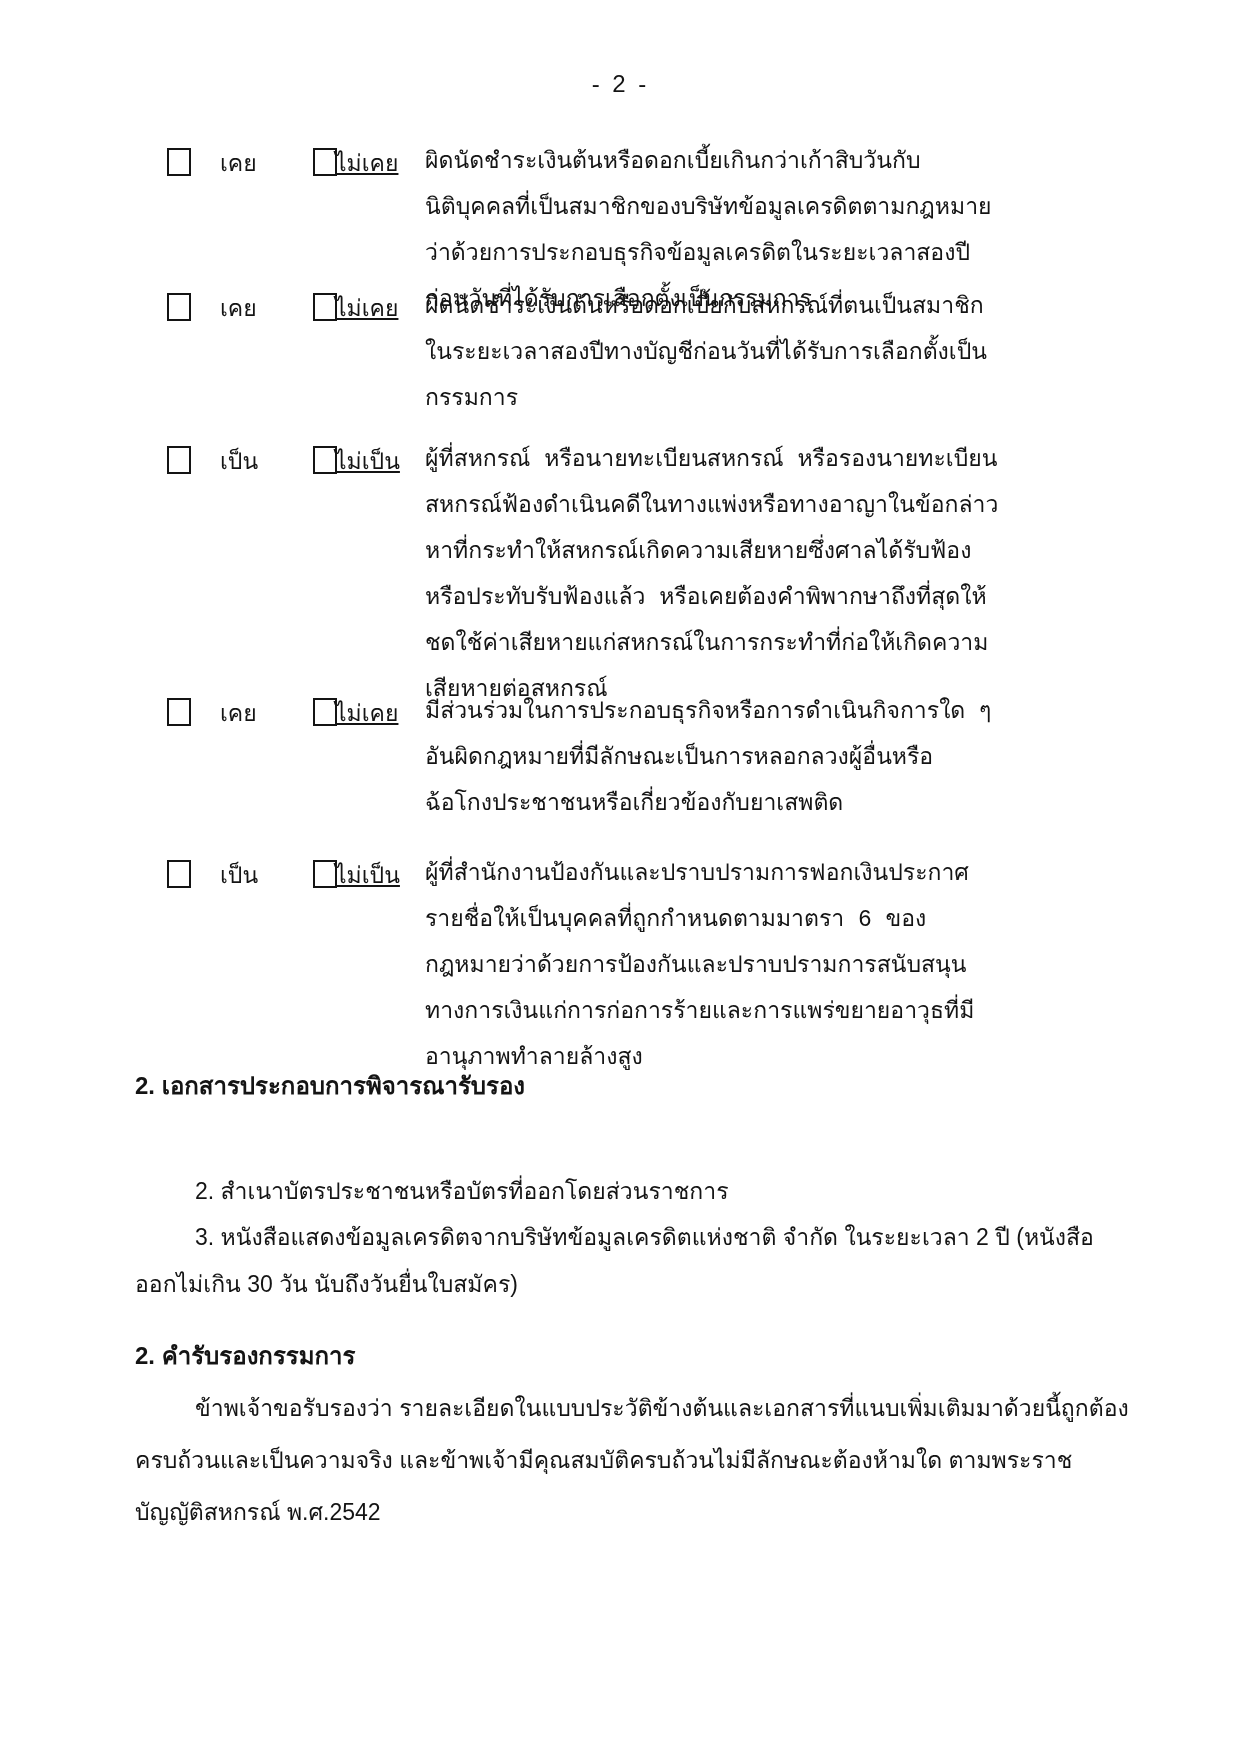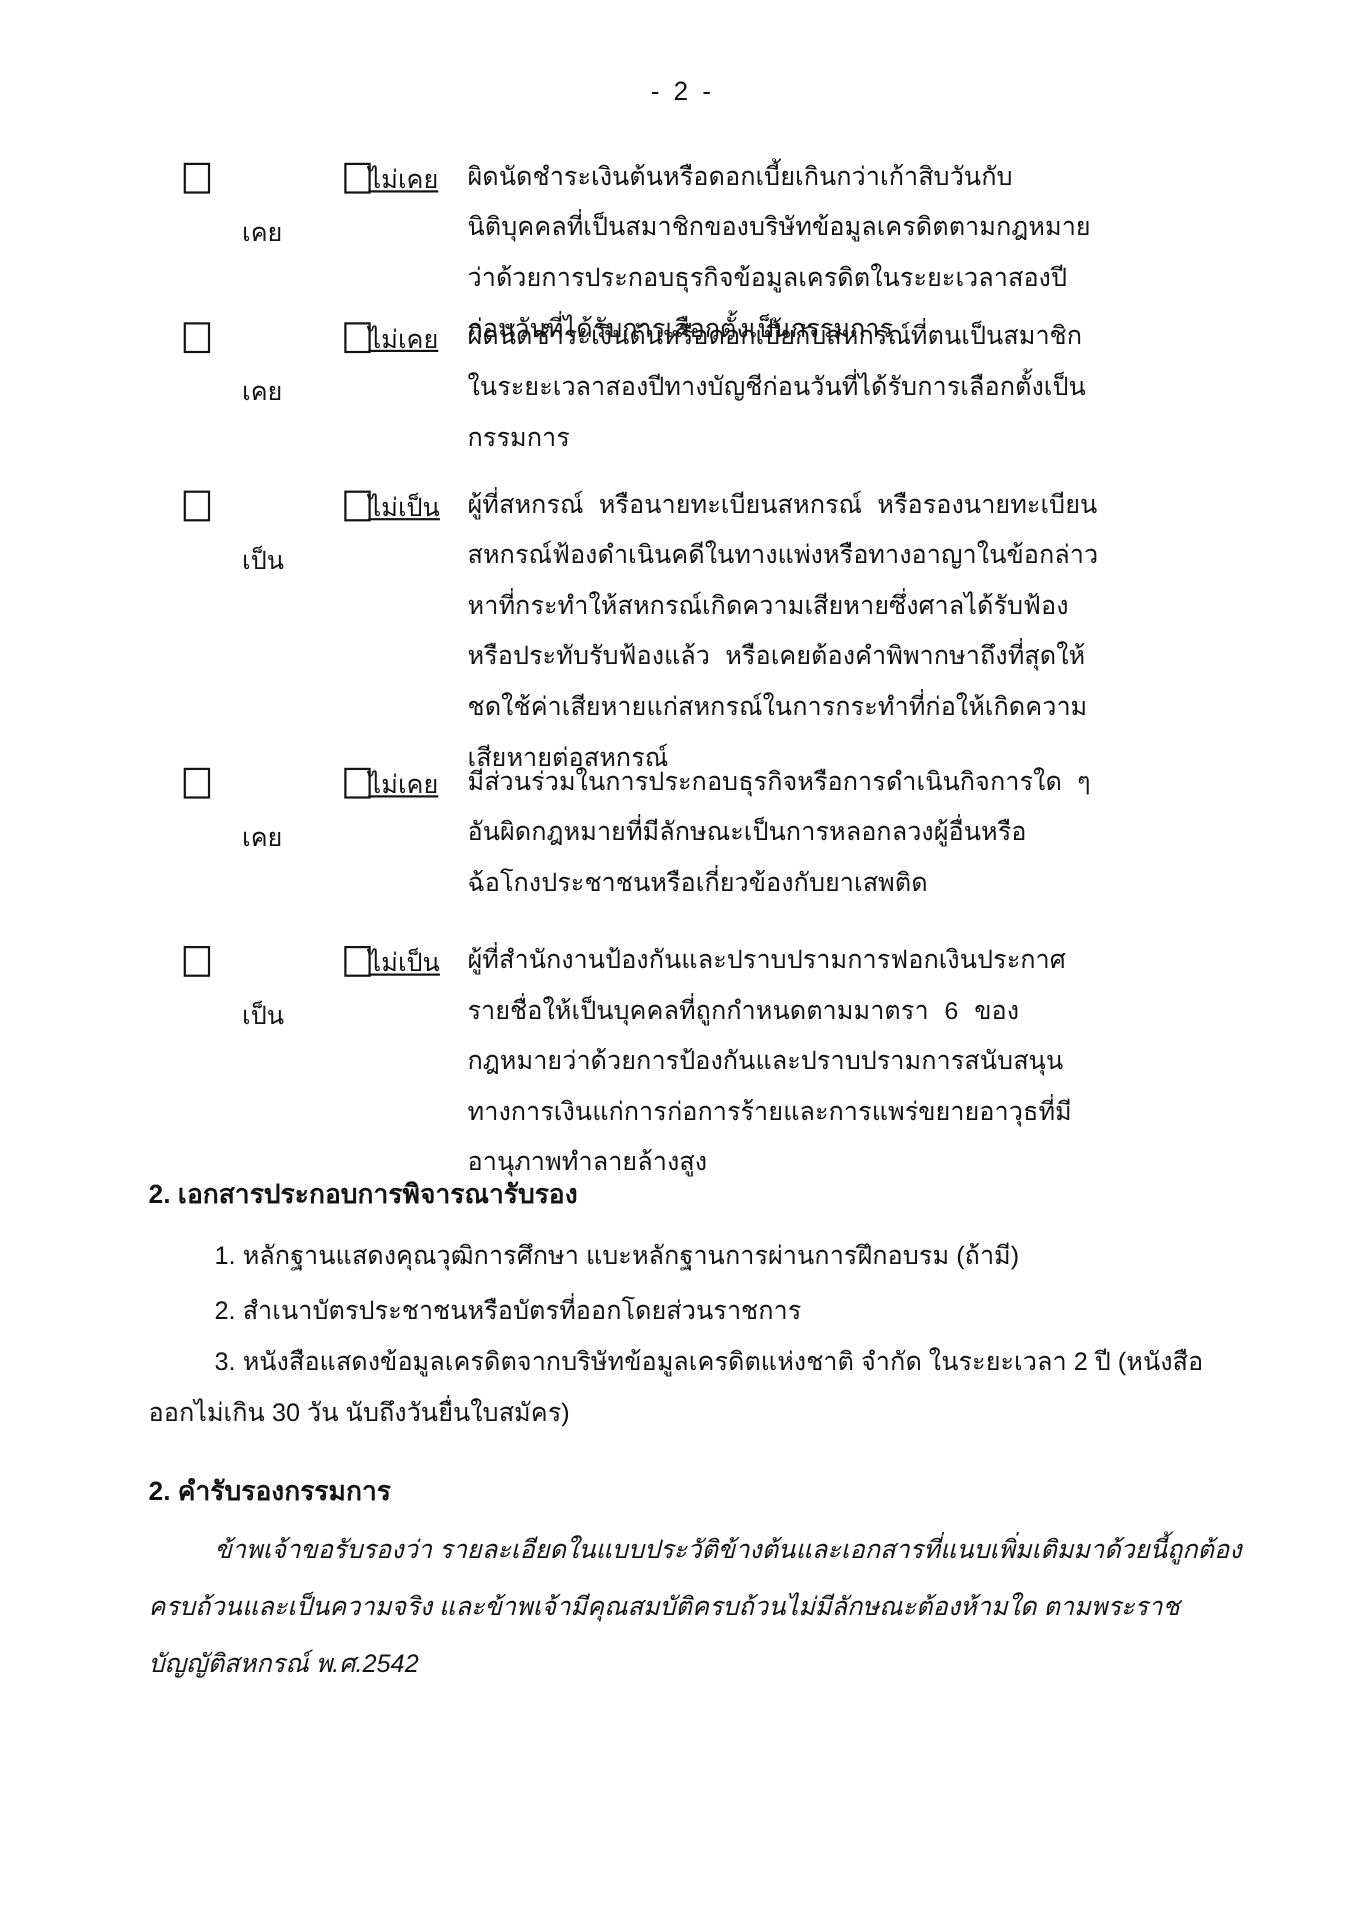--- a/index.html
+++ b/index.html
@@ -23,21 +23,21 @@
     border:2.5px solid #141414;
     background:#ffffff;
     box-sizing:border-box;
   }
   .cb.c1 { left:167px; }
   .cb.c2 { left:313px; }
   .lbl {
     position:absolute; top:1px;
     font-size:23px; line-height:28px; white-space:nowrap;
   }
-  .lbl.l1 { left:220px;margin-top:48px; }
+  .lbl.l1 { left:220px; }
   .lbl.l2 { left:335px;text-decoration:underline; }
   .desc {
     position:absolute; left:425px; top:-9px;
     width:575px;
     font-size:23px; line-height:46px;
     text-align:left;
     font-family:Liberation Mono, monospace;
   }
   .secheading {
     position:absolute; left:135px;
@@ -47,21 +47,20 @@
     position:absolute; left:135px;
     width:1000px;
     font-size:23px; line-height:47px;
     text-indent:60px;
   }
   .certpara {
     position:absolute; left:135px;
     width:1000px;
     font-size:23px; line-height:52px;
     text-indent:60px;
-    font-style:italic;
   }
 </style>
 </head>
 <body>
 
 <div class="page">
 
   <div class="pageno">- 2 -</div>
 
   <div class="cbrow" style="top:148px">
@@ -98,20 +97,19 @@
 
   <div class="cbrow" style="top:860px">
     <span class="cb c1"></span>
     <span class="lbl l1">เป็น</span>
     <span class="cb c2"></span>
     <span class="lbl l2">ไม่เป็น</span>
     <div class="desc">ผู้ที่สำนักงานป้องกันและปราบปรามการฟอกเงินประกาศรายชื่อให้เป็นบุคคลที่ถูกกำหนดตามมาตรา 6 ของกฎหมายว่าด้วยการป้องกันและปราบปรามการสนับสนุนทางการเงินแก่การก่อการร้ายและการแพร่ขยายอาวุธที่มีอานุภาพทำลายล้างสูง</div>
   </div>
 
   <div class="secheading" style="top:1066px">2. เอกสารประกอบการพิจารณารับรอง</div>
-  <div class="docitem" style="top:1118px">1. หลักฐานแสดงคุณวุฒิการศึกษา แบะหลักฐานการผ่านการฝึกอบรม (ถ้ามี)</div>
   <div class="docitem" style="top:1168px">2. สำเนาบัตรประชาชนหรือบัตรที่ออกโดยส่วนราชการ</div>
   <div class="docitem" style="top:1214px">3. หนังสือแสดงข้อมูลเครดิตจากบริษัทข้อมูลเครดิตแห่งชาติ จำกัด ในระยะเวลา 2 ปี (หนังสือออกไม่เกิน 30 วัน นับถึงวันยื่นใบสมัคร)</div>
 
   <div class="secheading" style="top:1336px">2. คำรับรองกรรมการ</div>
   <div class="certpara" style="top:1382px">ข้าพเจ้าขอรับรองว่า รายละเอียดในแบบประวัติข้างต้นและเอกสารที่แนบเพิ่มเติมมาด้วยนี้ถูกต้อง ครบถ้วนและเป็นความจริง และข้าพเจ้ามีคุณสมบัติครบถ้วนไม่มีลักษณะต้องห้ามใด ตามพระราชบัญญัติสหกรณ์ พ.ศ.2542</div>
 
 </div>
 
 </body></html>

